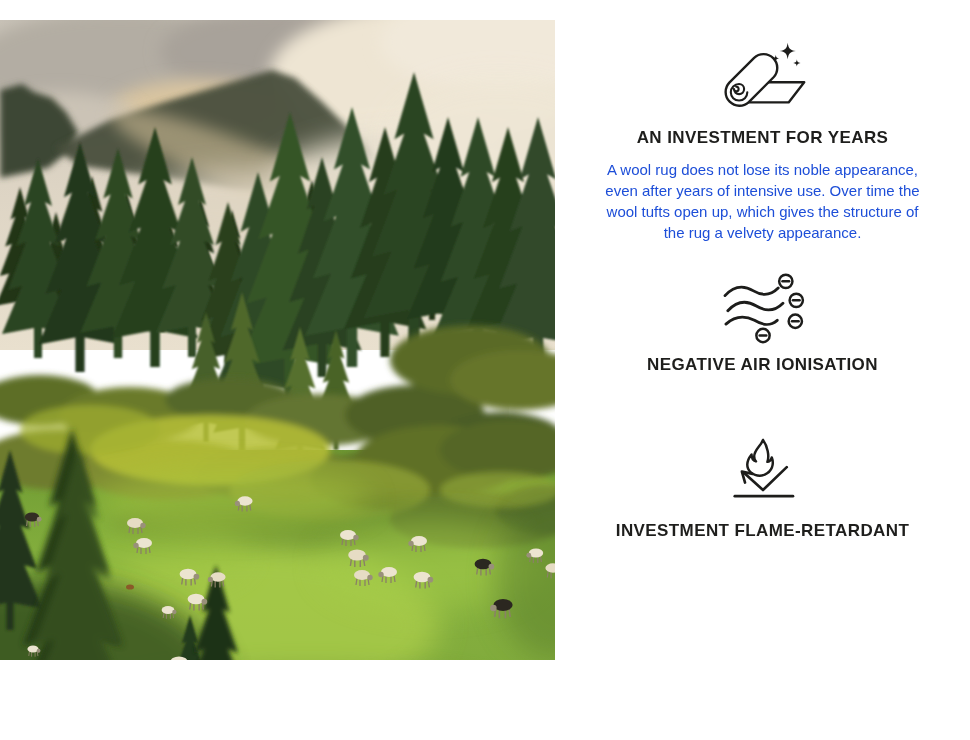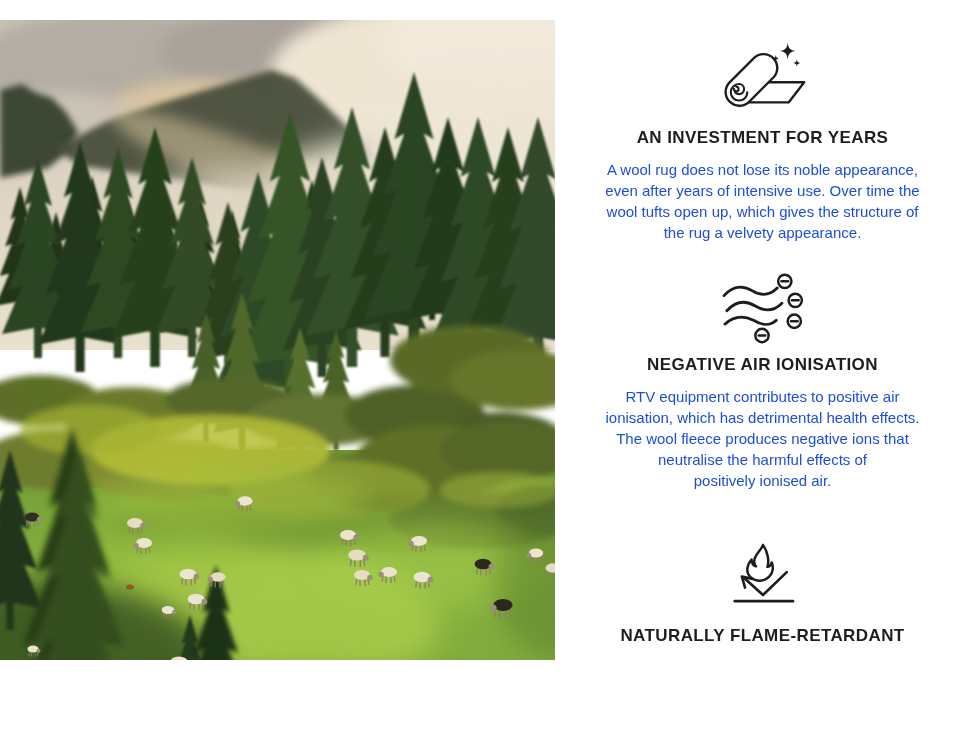--- a/index.html
+++ b/index.html
@@ -228,35 +228,30 @@
             <circle cx="85" cy="33" r="7"></circle>
               <path d="M81.5,33 h7"></path>
             <circle cx="84" cy="55" r="7"></circle>
               <path d="M80.5,55 h7"></path>
             <circle cx="50" cy="70" r="7"></circle>
               <path d="M46.5,70 h7"></path>
           </g>
         </svg>
       </div>
       <h3 class="f-title">NEGATIVE AIR IONISATION</h3>
-      <p class="f-body">RTV equipment contributes to positive air
-ionisation, which has detrimental health effects.
-The wool fleece produces negative ions that
-neutralise the harmful effects of
-positively ionised air.</p>
     </section>
 
     <section class="feature f3">
       <div class="icon-box">
         <svg width="88" height="78" viewBox="0 0 100 85" fill="none" stroke="#1d1d1b" stroke-width="3" stroke-linejoin="round" stroke-linecap="round">
           <path stroke-width="2.8" d="M50,6 C47,14 40,17 40,25 C40,27.5 41,29.5 42,30.5 C39,29.5 37,26.5 37,22.5 C33,27.5 31,33.5 33,38.5 C36,45.5 45,48.5 52,45.5 C60,42 63,34 60,26 C59,29 57,31 55,31 C57.5,24 55,13 50,6 Z"></path>
           <path d="M77,37 L50,63 L28,43"></path>
           <path d="M29.6,54.5 L26,42 L38,44.6"></path>
           <path stroke-width="3.2" d="M18,70 L84,70"></path>
         </svg>
       </div>
-      <h3 class="f-title">NATURALLY FLAME-RETARDANT</h3>
+      <h3 class="f-title">INVESTMENT FLAME-RETARDANT</h3>
     </section>
 
   </aside>
 
   <div class="next-peek"></div>
 </div>
 
 </body></html>

